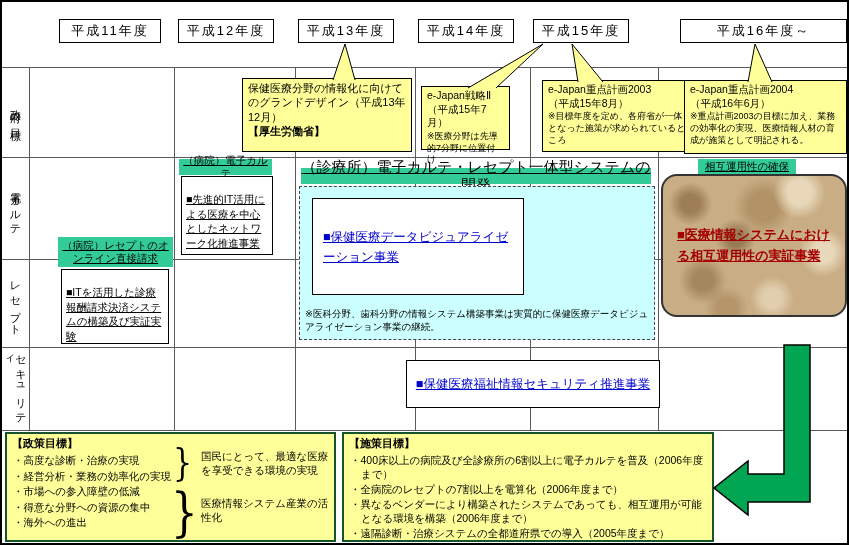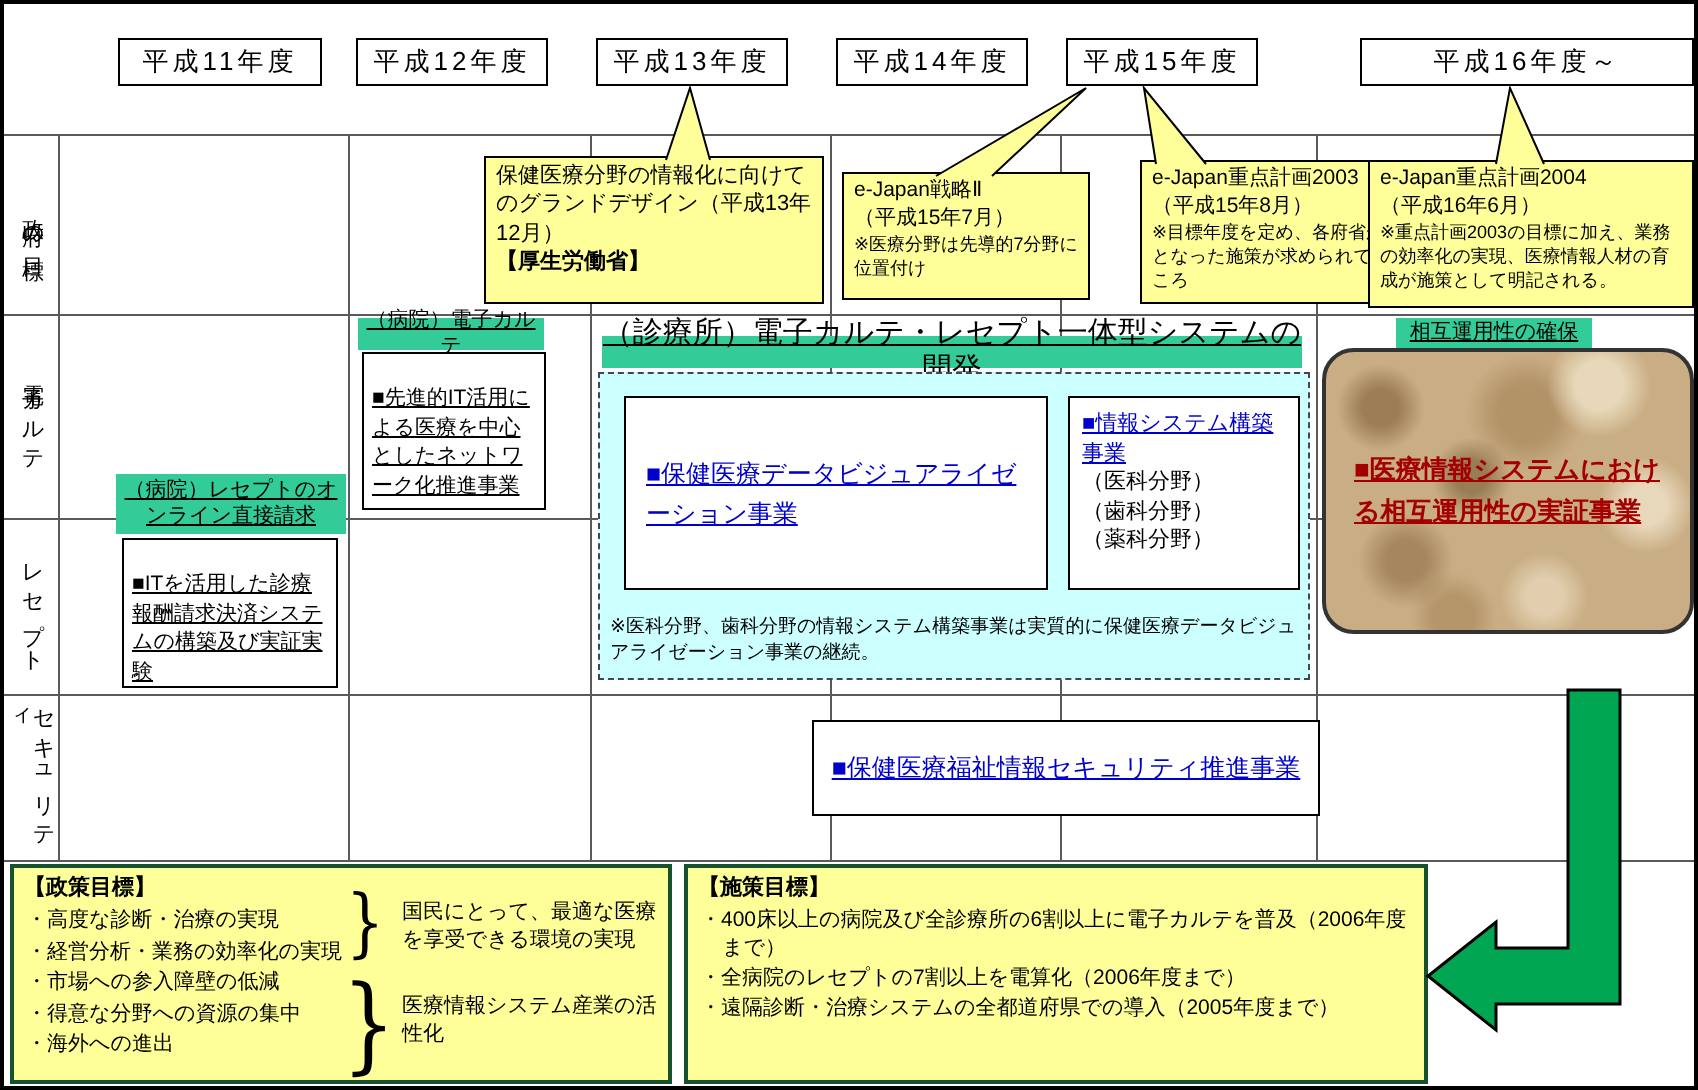--- a/index.html
+++ b/index.html
@@ -75,26 +75,26 @@
       <span>レセプト</span>
     </div>
   <div class="vlabel" style="top:345px;height:83px">
       <span>セキュリティ</span>
     </div>
 
   <div class="callout" style="left:240px;top:76px;width:170px;height:74px;font-size:11px">
     <div>保健医療分野の情報化に向けてのグランドデザイン（平成13年12月）</div>
     <div style="font-weight:bold">【厚生労働省】</div>
   </div>
-  <div class="callout" style="left:419px;top:84px;width:124px;height:64px">
+  <div class="callout" style="left:419px;top:84px;width:89px;height:64px">
     <div>e-Japan戦略Ⅱ</div>
     <div>（平成15年7月）</div>
     <div class="note">※医療分野は先導的7分野に位置付け</div>
   </div>
-  <div class="callout" style="left:568px;top:78px;width:153px;height:72px">
+  <div class="callout" style="left:540px;top:78px;width:153px;height:72px">
     <div>e-Japan重点計画2003</div>
     <div>（平成15年8月）</div>
     <div class="note">※目標年度を定め、各府省が一体となった施策が求められているところ</div>
   </div>
   <div class="callout" style="left:682px;top:78px;width:163px;height:74px">
     <div>e-Japan重点計画2004</div>
     <div>（平成16年6月）</div>
     <div class="note">※重点計画2003の目標に加え、業務の効率化の実現、医療情報人材の育成が施策として明記される。</div>
   </div>
 
@@ -104,26 +104,20 @@
   <div class="progbox" style="left:179px;top:174px;width:92px;height:79px">
     <span class="u">■先進的IT活用による医療を中心としたネットワーク化推進事業</span>
   </div>
 
   <div class="greenlabel" style="left:299px;top:166px;width:350px;height:16px;font-size:15px">
       <span>（診療所）電子カルテ・レセプト一体型システムの開発</span>
     </div>
   <div id="dashedbox" style="left:297px;top:184px;width:356px;height:154px"></div>
   <div class="progbox" id="vizbox" style="left:310px;top:196px;width:212px;height:97px;padding:12px 10px">
     <span class="blue" style="font-size:12.5px;line-height:1.6">■保健医療データビジュアライゼーション事業</span>
-  </div>
-  <div class="progbox" style="left:532px;top:196px;width:116px;height:97px;padding:6px;font-size:11px;line-height:1.32">
-    <div><span class="blue">■情報システム構築事業</span></div>
-    <div>（医科分野）</div>
-    <div>（歯科分野）</div>
-    <div>（薬科分野）</div>
   </div>
   <div style="position:absolute;left:303px;top:306px;width:346px;font-size:9.5px;line-height:1.35">※医科分野、歯科分野の情報システム構築事業は実質的に保健医療データビジュアライゼーション事業の継続。</div>
 
   <div id="marblebox" style="left:659px;top:172px;width:186px;height:143px">
     <span>■医療情報システムにおける相互運用性の実証事業</span>
   </div>
   <div class="greenlabel" style="left:696px;top:157px;width:98px;height:15px">
       <span>相互運用性の確保</span>
     </div>
 
@@ -151,20 +145,21 @@
     <div class="rtext" style="left:194px;top:15px;width:132px">国民にとって、最適な医療を享受できる環境の実現</div>
     <div class="brace" style="left:164px;top:52px;font-size:42px;transform:scaleY(1.25);transform-origin:top">}</div>
     <div class="rtext" style="left:194px;top:62px;width:130px">医療情報システム産業の活性化</div>
   </div>
 
   <div class="goalbox" style="left:340px;top:430px;width:372px;height:110px">
     <div class="goaltitle">【施策目標】</div>
     <div style="position:absolute;left:6px;top:19px;width:358px">
       <div class="mitem">・400床以上の病院及び全診療所の6割以上に電子カルテを普及（2006年度まで）</div>
       <div class="mitem">・全病院のレセプトの7割以上を電算化（2006年度まで）</div>
+      <div class="mitem">・異なるベンダーにより構築されたシステムであっても、相互運用が可能となる環境を構築（2006年度まで）</div>
       <div class="mitem">・遠隔診断・治療システムの全都道府県での導入（2005年度まで）</div>
     </div>
   </div>
 
   <svg id="overlay" width="849" height="545" viewBox="0 0 849 545">
     <path d="M331,78 L343,42 L353,78" fill="#FFFF99" stroke="#000" stroke-width="1"></path>
     <path d="M466,86 L541,42 L494,86" fill="#FFFF99" stroke="#000" stroke-width="1"></path>
     <path d="M576,80 L570,42 L601,80" fill="#FFFF99" stroke="#000" stroke-width="1"></path>
     <path d="M746,80 L753,42 L770,80" fill="#FFFF99" stroke="#000" stroke-width="1"></path>
     <path d="M782,343 L808,343 L808,500 L746,500 L746,513 L712,486 L746,459 L746,472 L782,472 Z" fill="#00A651" stroke="#000" stroke-width="1.5"></path>

